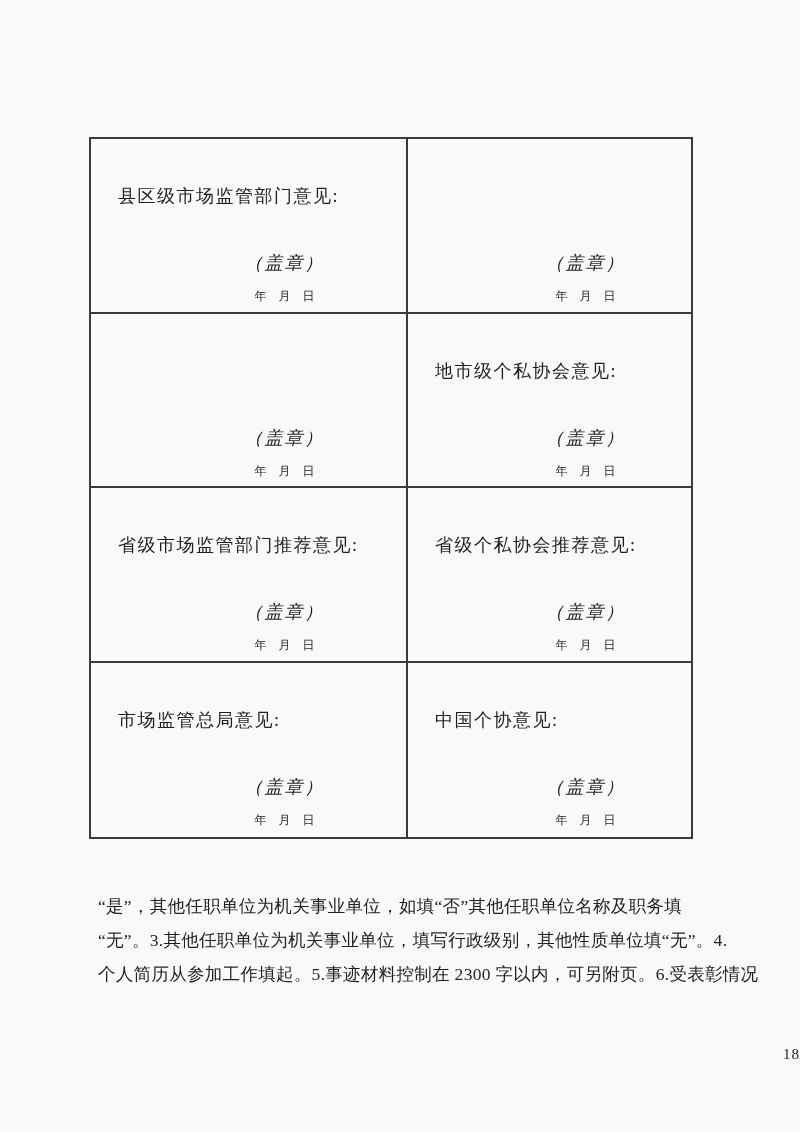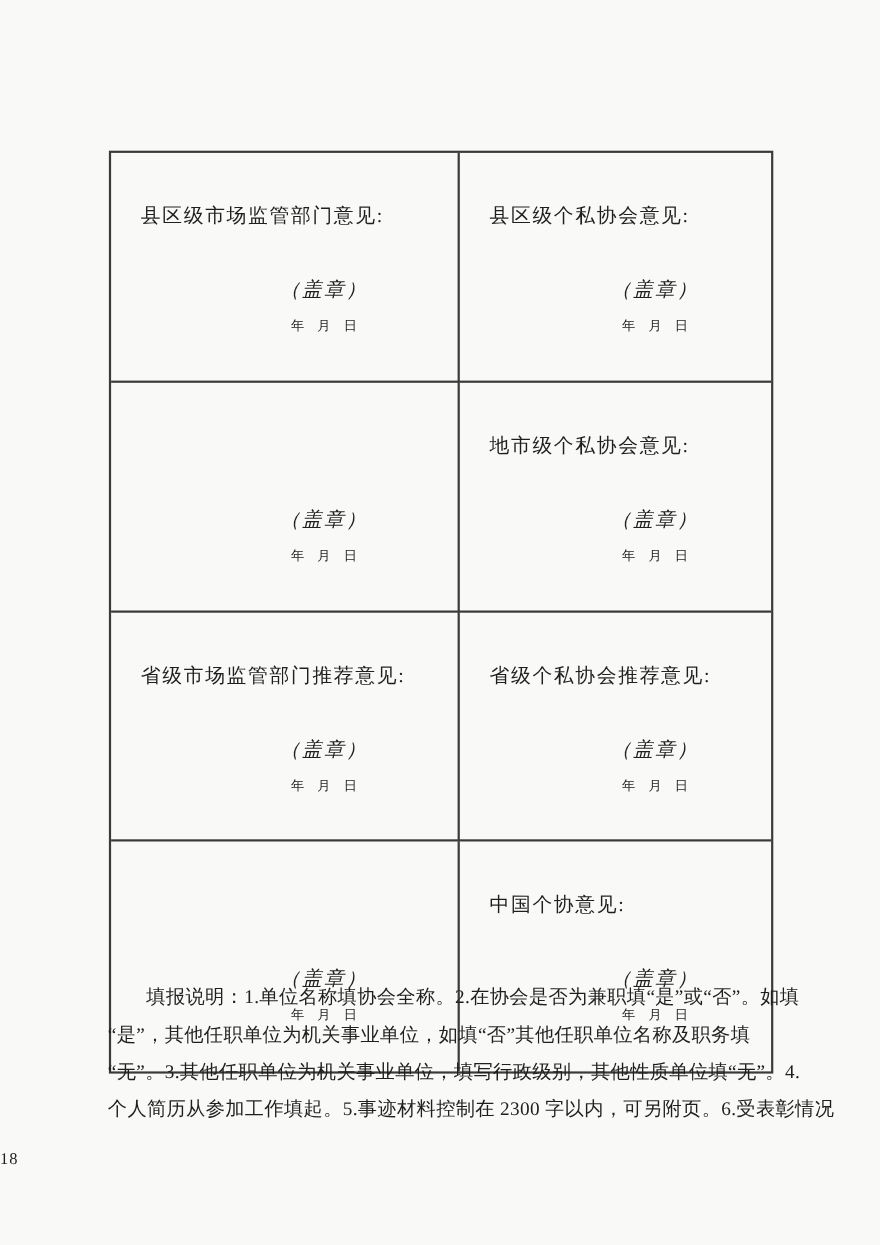--- a/index.html
+++ b/index.html
@@ -13,22 +13,22 @@
     background:var(--paper);
     font-family:"Liberation Serif","DejaVu Serif",serif;
     color:var(--ink);
     position:relative;
     overflow:hidden;
   }
   .page{position:absolute;inset:0;}
 
   
   .opinion-table{
-    position:absolute;left:99px;top:137px;
-    width:604px;height:839px;
+    position:absolute;left:89px;top:137px;
+    width:604px;height:702px;
     box-sizing:border-box;
     border:2px solid var(--border);
     display:grid;
     grid-template-columns:317px 1fr;
     grid-template-rows:repeat(4,1fr);
     background:transparent;
   }
   .cell{
     position:relative;
     box-sizing:border-box;
@@ -58,37 +58,36 @@
   .notes{
     position:absolute;left:98px;top:889px;width:620px;
     font-size:17.5px;line-height:34px;letter-spacing:0.3px;
   }
   .note-line{white-space:nowrap;}
   .note-line.indent{text-indent:2em;}
 
   
   .page-number{
     position:absolute;left:0;top:1046px;width:800px;
-    text-align:left;font-size:15px;letter-spacing:1px;
+    text-align:right;font-size:15px;letter-spacing:1px;
   }
 </style>
 </head>
 <body>
 
 <div class="page">
 
   <div class="opinion-table">
 
     <div class="cell col-left">
       <div class="cell-label">县区级市场监管部门意见:</div>
       <div class="stamp-line">（盖章）</div>
       <div class="date-line">年　月　日</div>
     </div>
     <div class="cell col-right">
-      <div class="cell-label">县区级个私协会意见:</div>
       <div class="stamp-line">（盖章）</div>
       <div class="date-line">年　月　日</div>
     </div>
 
     <div class="cell col-left">
       <div class="stamp-line">（盖章）</div>
       <div class="date-line">年　月　日</div>
     </div>
     <div class="cell col-right">
       <div class="cell-label">地市级个私协会意见:</div>
@@ -101,33 +100,33 @@
       <div class="stamp-line">（盖章）</div>
       <div class="date-line">年　月　日</div>
     </div>
     <div class="cell col-right">
       <div class="cell-label">省级个私协会推荐意见:</div>
       <div class="stamp-line">（盖章）</div>
       <div class="date-line">年　月　日</div>
     </div>
 
     <div class="cell col-left row-last">
+      <div class="cell-label">市场监管总局意见:</div>
       <div class="stamp-line">（盖章）</div>
       <div class="date-line">年　月　日</div>
     </div>
     <div class="cell col-right row-last">
       <div class="cell-label">中国个协意见:</div>
       <div class="stamp-line">（盖章）</div>
       <div class="date-line">年　月　日</div>
     </div>
 
   </div>
 
   <div class="notes">
-    <div class="note-line indent">填报说明：1.单位名称填协会全称。2.在协会是否为兼职填“是”或“否”。如填</div>
     <div class="note-line">“是”，其他任职单位为机关事业单位，如填“否”其他任职单位名称及职务填</div>
     <div class="note-line">“无”。3.其他任职单位为机关事业单位，填写行政级别，其他性质单位填“无”。4.</div>
     <div class="note-line">个人简历从参加工作填起。5.事迹材料控制在 2300 字以内，可另附页。6.受表彰情况</div>
   </div>
 
   <div class="page-number">18</div>
 
 </div>
 
 </body></html>

